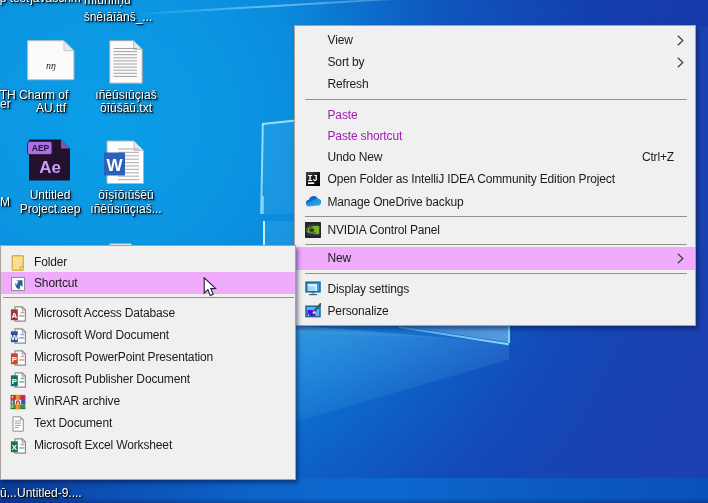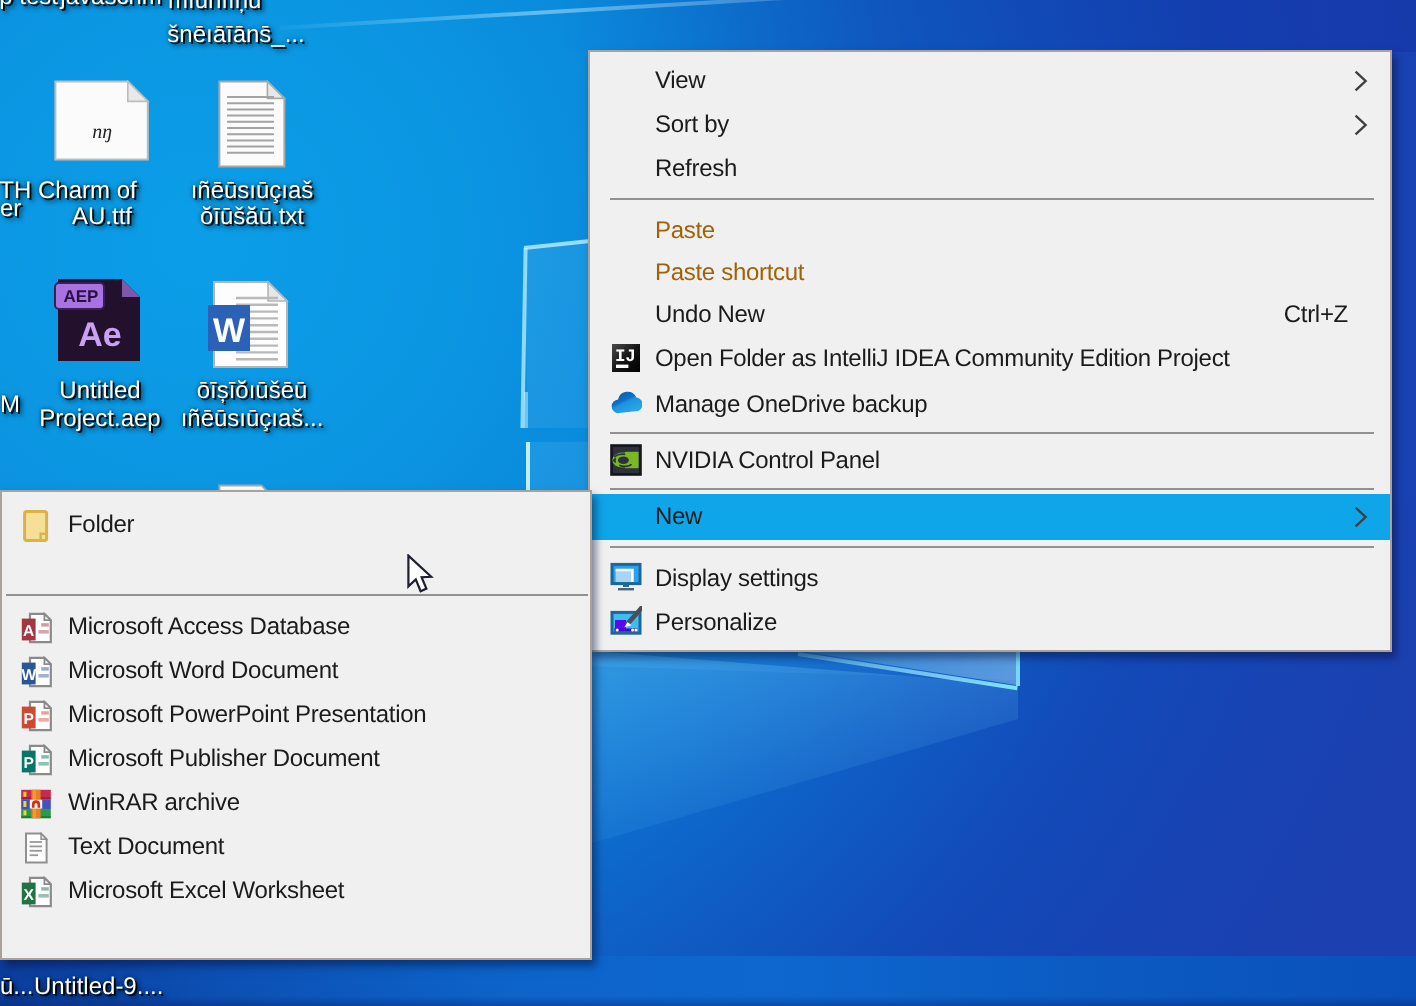--- a/index.html
+++ b/index.html
@@ -36,27 +36,27 @@
 #botband{position:absolute;left:0;top:478px;width:708px;height:25px;
  background:linear-gradient(90deg,#0b3d9c 0%,#0c50b4 16%,#0d65cc 38%,#0d67ce 55%,#0b5ac2 78%,#0a50ba 100%)}
 #botband:after{content:"";position:absolute;left:0;top:20px;width:100%;height:5px;background:linear-gradient(rgba(8,25,90,0),rgba(8,25,90,.35))}
 
 .lbl{position:absolute;color:#fff;font-size:12px;line-height:13px;text-align:center;
  text-shadow:1px 1px 0 rgba(0,0,0,.85),2px 2px 2px rgba(0,0,0,.55),0 0 2px rgba(0,0,0,.7);white-space:nowrap}
 
 .menu{position:absolute;background:#f1f0f0;border:1px solid #a9a29b;letter-spacing:-0.15px;
  box-shadow:2px 3px 4px rgba(5,15,60,.5);font-size:12px;color:#1b1b1b}
 .mi{position:absolute;left:0;right:0;padding-left:33px;display:flex;align-items:center}
-.mi.dis{color:#a16207}
+.mi.dis{color:#a21caf}
 .mi .ric{position:absolute;right:20.5px}
 .sep{position:absolute;height:1px;background:#919191}
 .chev{position:absolute;right:10.5px;width:7px;height:11px}
 .ico{position:absolute;left:10px;width:16px;height:16px}
 #mainmenu .ico{left:10px}
-.hl{background:#0ea5e9}
+.hl{background:#f0abfc}
 </style></head>
 <body>
 <div id="wp"></div>
 <div id="topdark"></div>
 <div id="paneTL"></div>
 <div id="paneBL"></div>
 <div id="ptl-l"></div>
 <div id="ptl-l2"></div>
 <div id="ptl-t"></div>
 <div id="pbl-l"></div>
@@ -198,20 +198,24 @@
           <path d="M8.4 9.3 L14.2 2.8 L16.3 0.2" stroke="#4a4f58" stroke-width="2.3" fill="none"></path>
           <path d="M7.2 10.6 l1.6-2.6 l2 1.6 z" fill="#f4f2ee"></path>
         </svg></span>Personalize</div>
 </div>
 
 <div class="menu" id="submenu" style="left:0;top:245.3px;width:294px;height:233.2px">
 <div class="mi " style="top:4.7px;height:22px"><span class="ico" style="left:9px;top:4.5px"><svg width="16" height="16" viewBox="0 0 16 16" style="">
           <rect x="2.3" y="0.7" width="11" height="14.6" rx="1.2" fill="#f6e098" stroke="#d9b34a" stroke-width="1.5"></rect>
           <path d="M10.3 15.3 v-3.4 h3" fill="#f6e098" stroke="#d9b34a" stroke-width="1.2"></path>
         </svg></span>Folder</div>
+<div class="mi hl" style="top:25.5px;height:22.5px"><span class="ico" style="left:9px;top:4.5px"><svg width="16" height="16" viewBox="0 0 16 16" style="">
+          <rect x="1.5" y="1.5" width="13" height="13" fill="#fefefe" stroke="#8f8f8f" stroke-width="1"></rect>
+          <path d="M5.7 4.3 H12.5 V11 L10.7 9.3 C10.1 10.3 9.7 11.8 9.8 13.6 C6.9 13 5.1 10.8 5.2 7.1 L7.1 8.9 C7.3 7.3 7.7 5.9 8.5 5 Z" fill="#2a5e9e"></path>
+        </svg></span>Shortcut</div>
 <div class="sep" style="top:50.7px;left:2px;right:1px"></div>
 <div class="mi " style="top:55.7px;height:22px"><span class="ico" style="left:9px;top:4.5px"><svg width="16" height="16" viewBox="0 0 16 16" style="">
           <path d="M5 0.9 h7.2 l3.2 3.2 v11 h-10.4 z" fill="#fff" stroke="#8a8a8a" stroke-width="1.1"></path>
           <path d="M12.2 0.9 l3.2 3.2 h-3.2 z" fill="#f2f2f2" stroke="#8a8a8a" stroke-width="0.9"></path>
           <rect x="10.6" y="5.6" width="3.8" height="1.7" fill="#a33640" opacity="0.5"></rect>
           <rect x="9.2" y="9" width="5.2" height="1.8" fill="#a33640" opacity="0.45"></rect>
           <rect x="0.9" y="3.3" width="6.9" height="10.9" fill="#a33640"></rect>
           <text x="4.3" y="11.8" font-size="7.8" font-weight="bold" fill="#fff" text-anchor="middle" font-family="Liberation Sans">A</text>
         </svg></span>Microsoft Access Database</div>
 <div class="mi " style="top:77.7px;height:22px"><span class="ico" style="left:9px;top:4.5px"><svg width="16" height="16" viewBox="0 0 16 16" style="">

